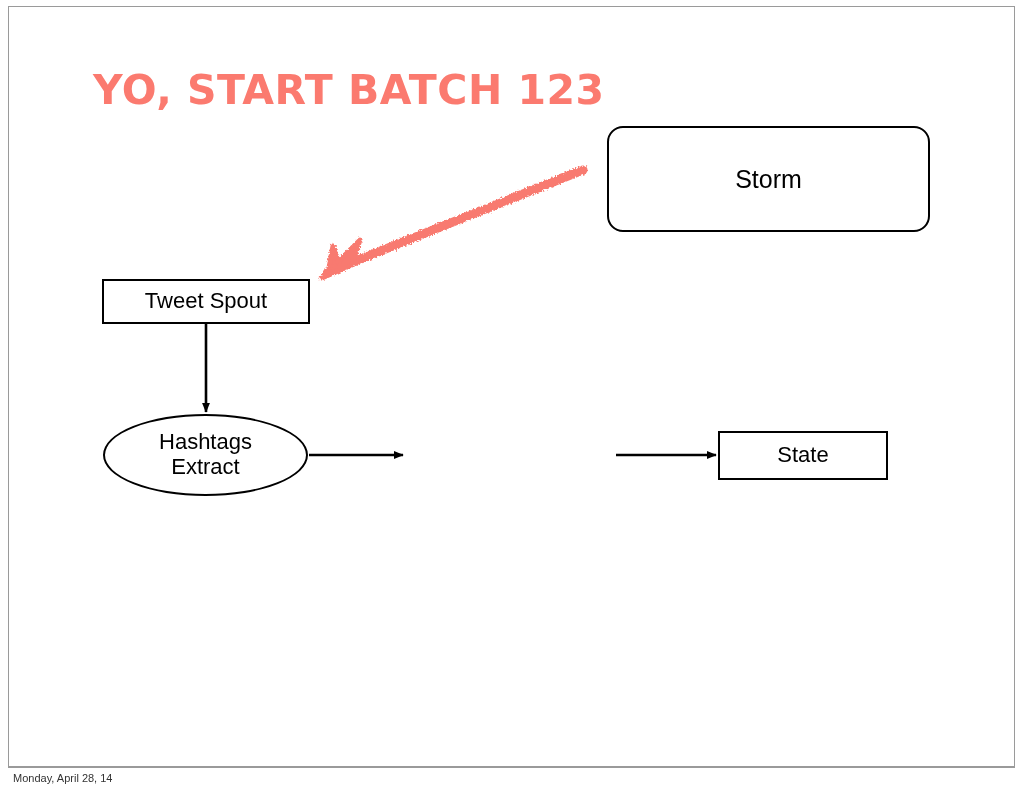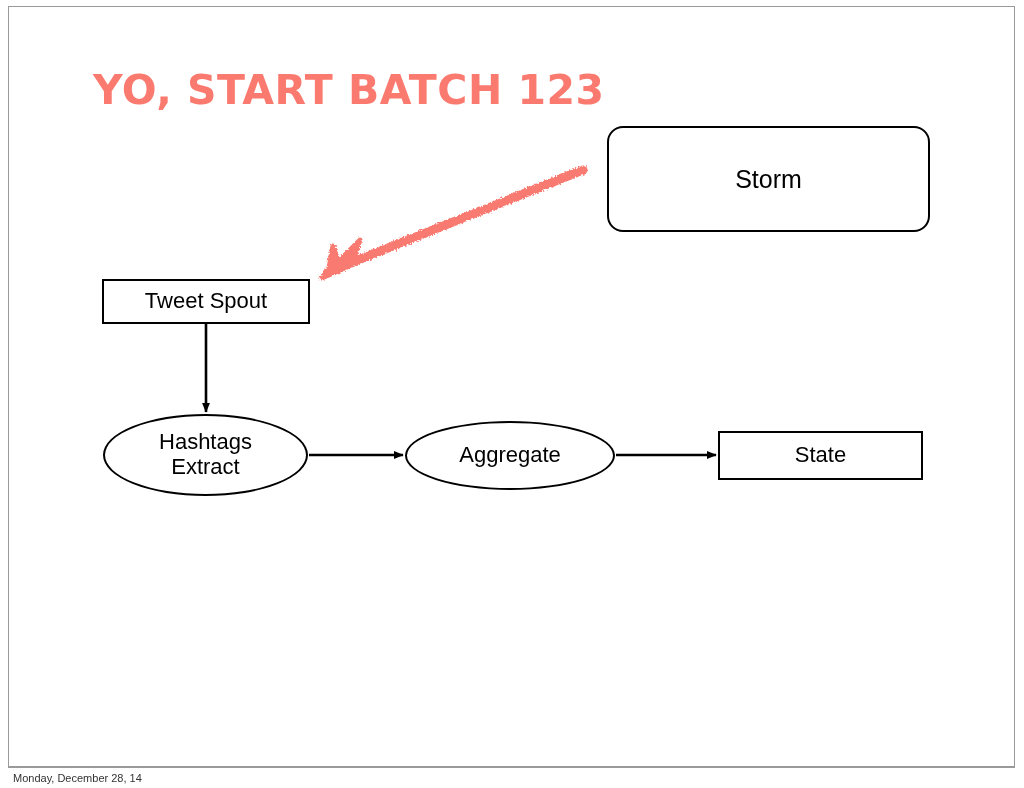--- a/index.html
+++ b/index.html
@@ -99,21 +99,21 @@
   #node-aggregate {
     left: 405px;
     top: 421px;
     width: 210px;
     height: 69px;
     font-size: 22px;
   }
   #node-state {
     left: 718px;
     top: 431px;
-    width: 205px;
+    width: 170px;
     height: 49px;
     font-size: 22px;
   }
   #footer-rule {
     position: absolute;
     left: 8px;
     top: 767px;
     width: 1007px;
     height: 1px;
     background: #9a9a9a;
@@ -168,24 +168,21 @@
     <span>Tweet Spout</span>
   </div>
 
   <div class="node node-ellipse" id="node-extract-hashtags">
     <span>
       <span>Hashtags</span><br>
       <span>Extract</span>
     </span>
   </div>
 
-  <div class="node node-ellipse" id="node-aggregate">
-    <span>Aggregate</span>
-  </div>
 
   <div class="node node-rect" id="node-state">
     <span>State</span>
   </div>
 
   <div id="footer-rule"></div>
-  <div id="footer-date">Monday, December 28, 14</div>
+  <div id="footer-date">Monday, April 28, 14</div>
 
 </div>
 
 </body></html>

